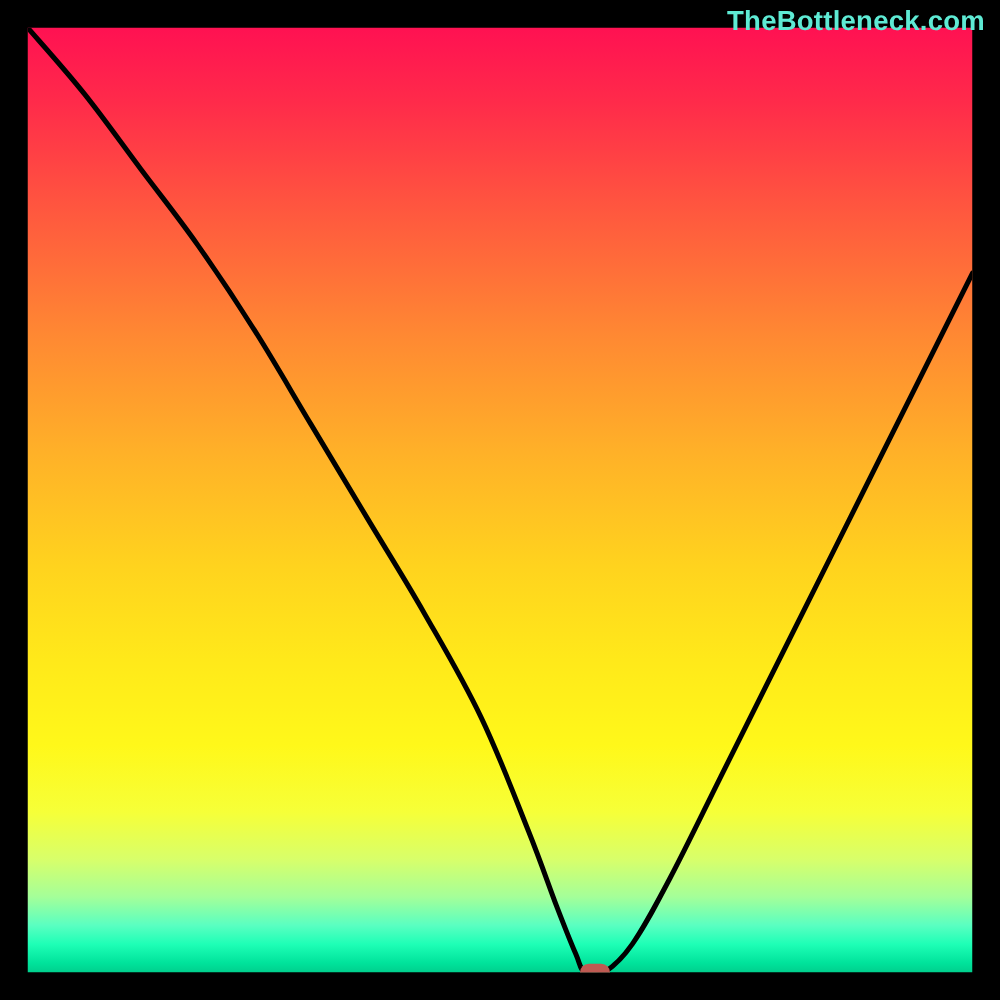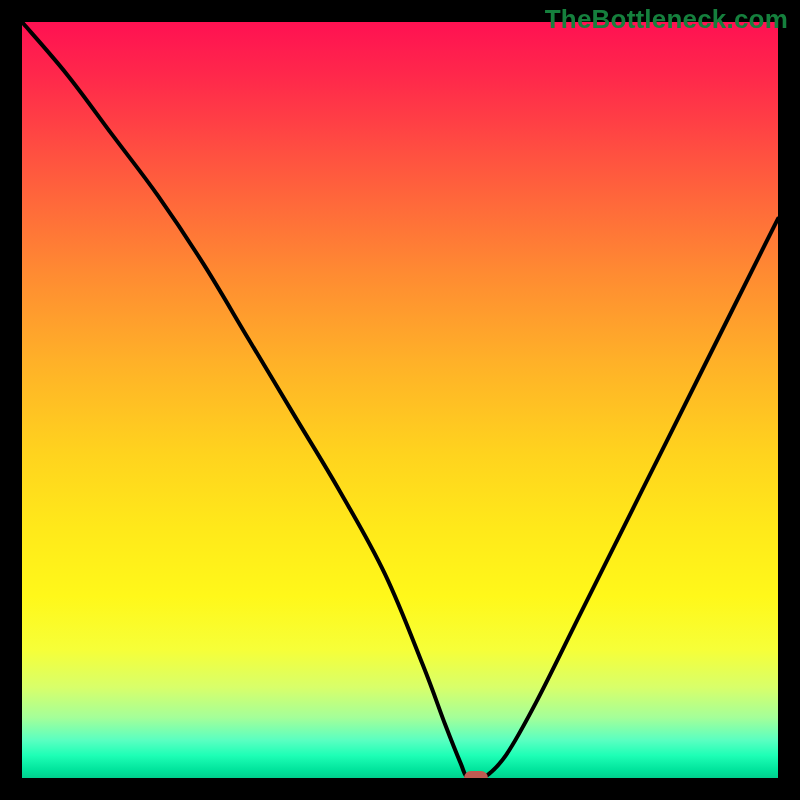--- a/index.html
+++ b/index.html
@@ -14,22 +14,22 @@
   .frame {
     position: relative;
     width: 800px;
     height: 800px;
     background: #000;
   }
   .watermark {
     position: absolute;
     top: 4px;
     right: 12px;
-    color: #15803d;
-    font-size: 26px;
+    color: #5eead4;
+    font-size: 22px;
     font-weight: 600;
     letter-spacing: 0.2px;
     z-index: 10;
   }
   .plot-area {
     position: absolute;
     left: 22px;
     top: 22px;
     width: 756px;
     height: 756px;

